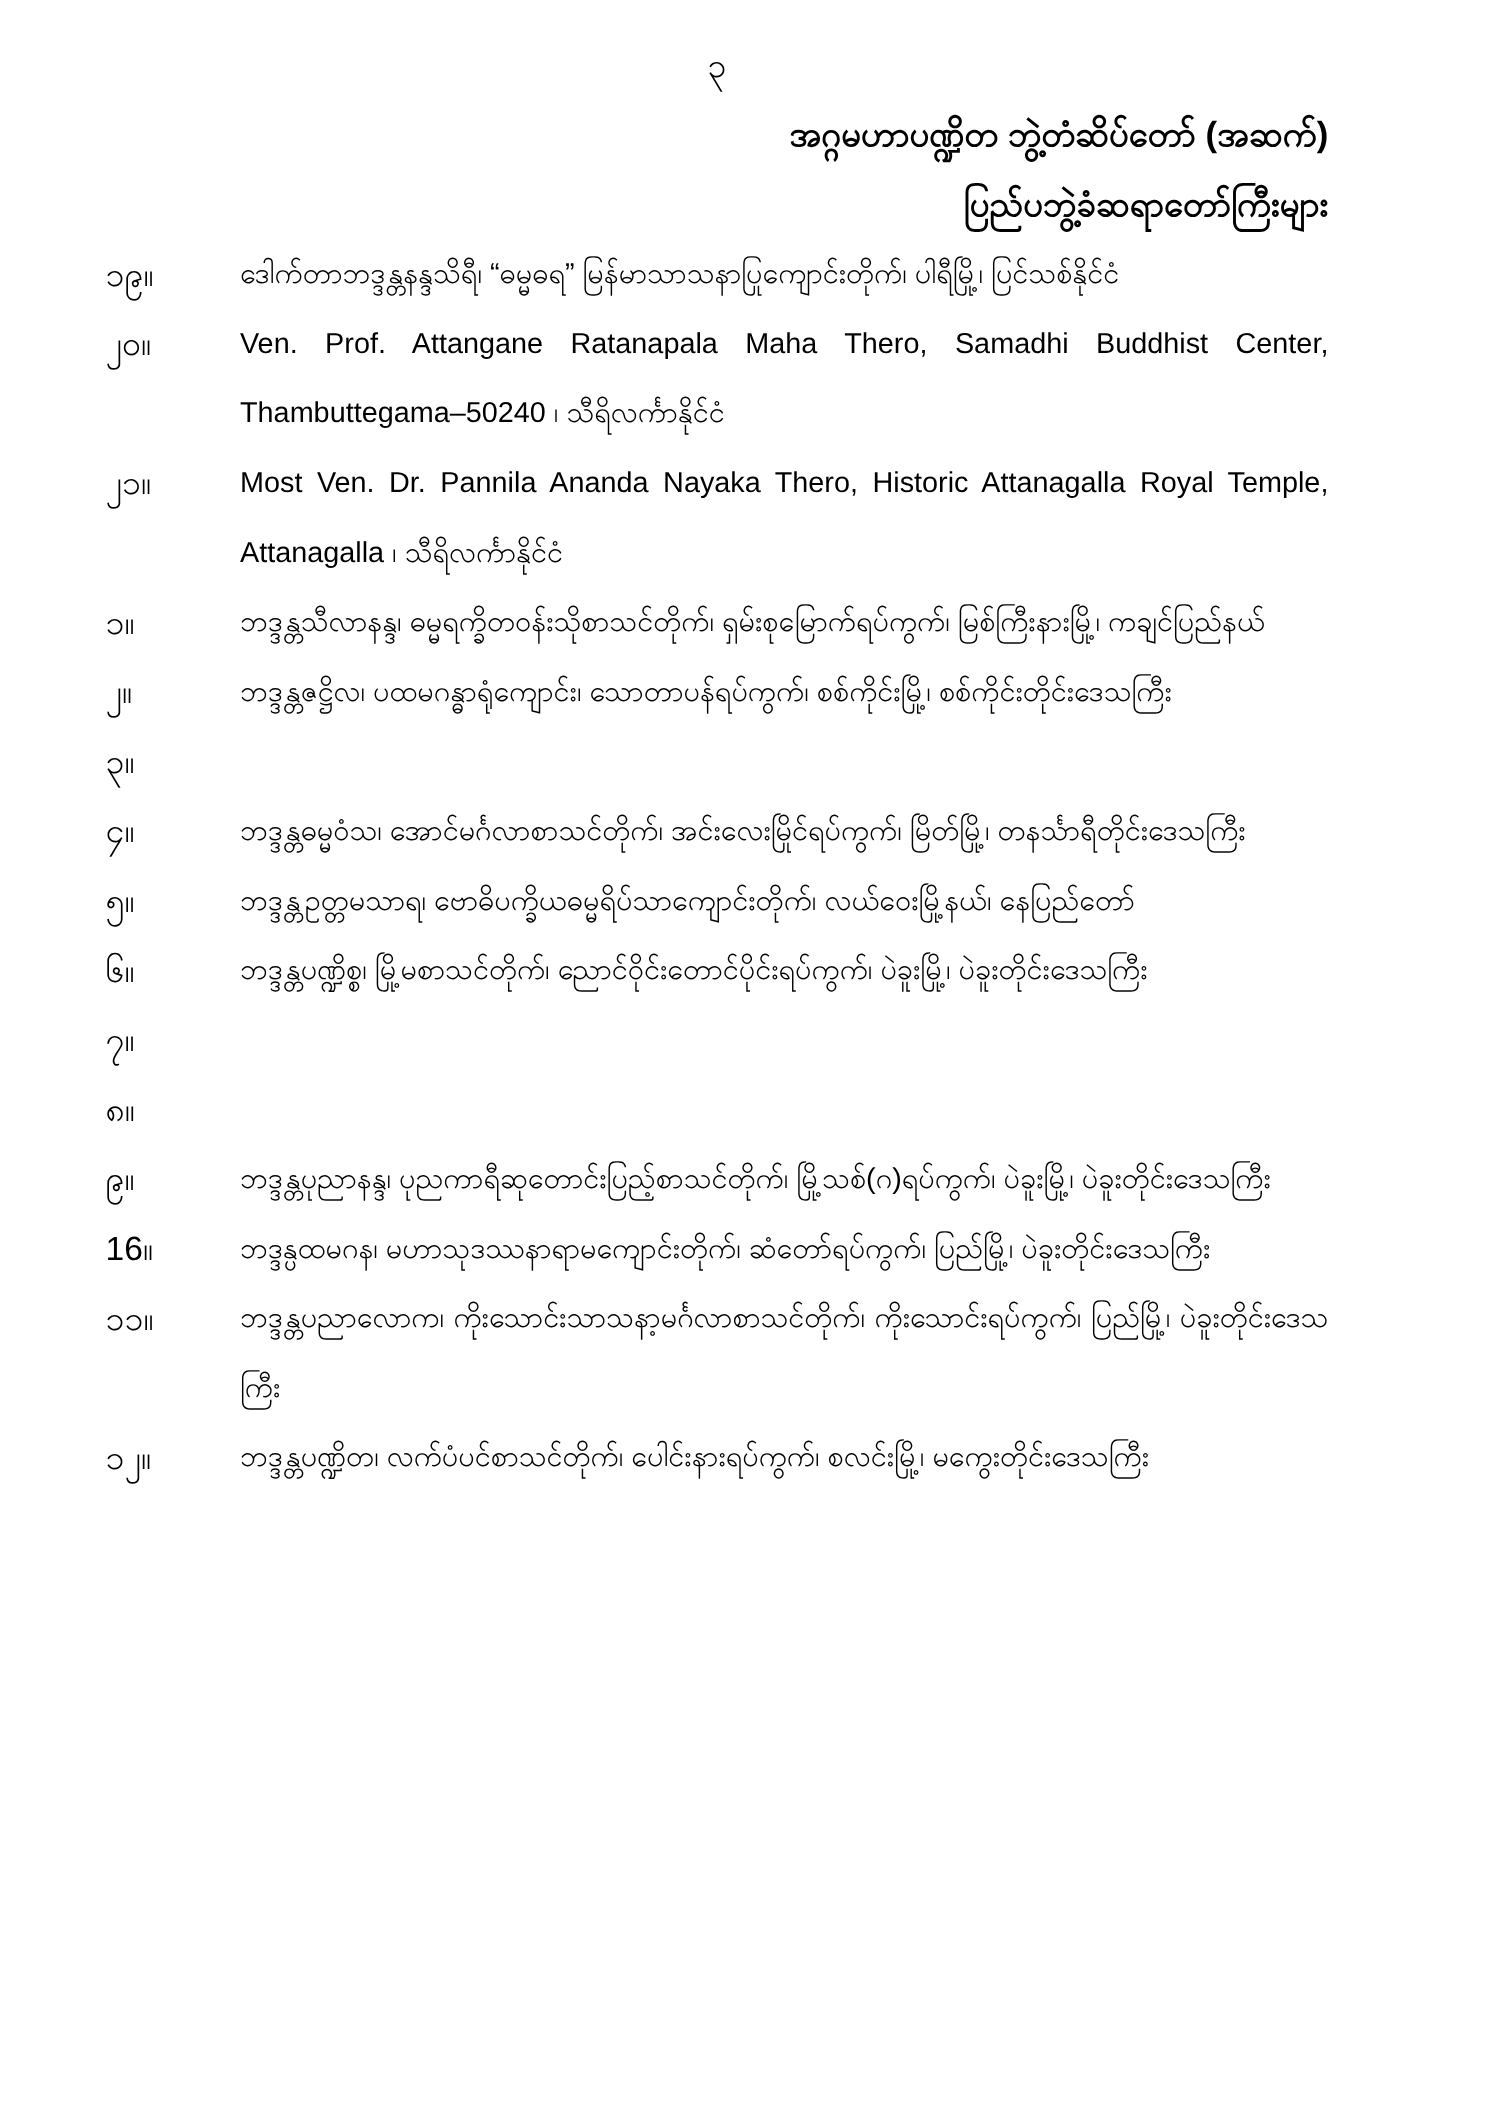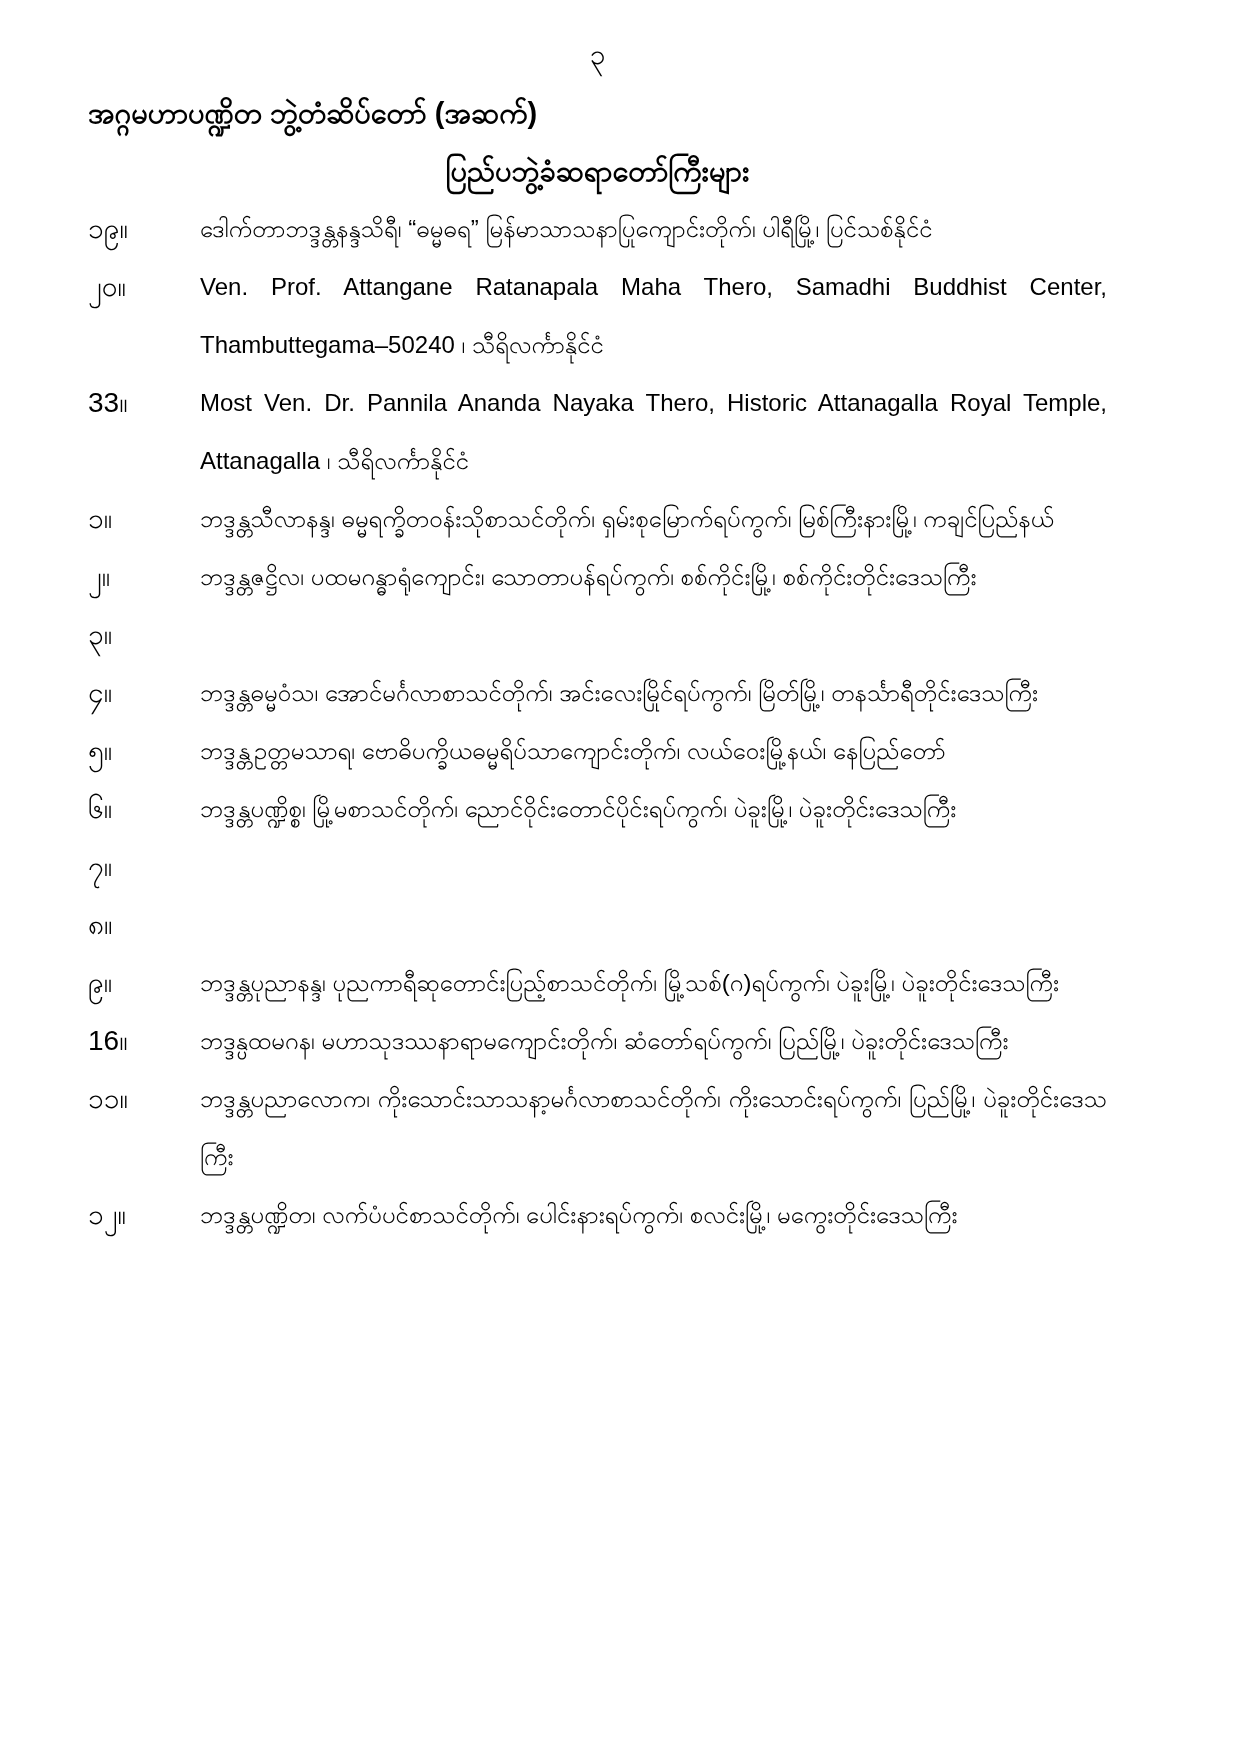--- a/index.html
+++ b/index.html
@@ -21,32 +21,32 @@
     padding: 26px 134px 0 88px;
     overflow: hidden;
   }
   .page-number {
     text-align: center;
     font-size: 28px;
     line-height: 58px;
   }
   .doc-title {
     margin: 0;
-    text-align: left;
+    text-align: right;
     font-size: 29px;
     font-weight: bold;
     line-height: 58px;
   }
   .section-heading {
     margin: 0;
     font-size: 29px;
     font-weight: bold;
     line-height: 58px;
   }
-  .section-heading.left   { text-align: center; }
+  .section-heading.left   { text-align: right; }
   .section-heading.center { text-align: center; }
   .item {
     display: flex;
     align-items: flex-start;
   }
   .item .num {
     flex: none;
     width: 112px;
     font-size: 28px;
     line-height: 58px;
@@ -73,21 +73,21 @@
 
   <div class="item">
     <span class="num">၁၉။</span>
     <span class="txt">ဒေါက်တာဘဒ္ဒန္တနန္ဒသိရီ၊ “ဓမ္မဓရ” မြန်မာသာသနာပြုကျောင်းတိုက်၊ ပါရီမြို့၊ ပြင်သစ်နိုင်ငံ</span>
   </div>
   <div class="item">
     <span class="num">၂၀။</span>
     <span class="txt">Ven. Prof. Attangane Ratanapala Maha Thero, Samadhi Buddhist Center, Thambuttegama–50240 ၊ သီရိလင်္ကာနိုင်ငံ</span>
   </div>
   <div class="item">
-    <span class="num">33။</span>
+    <span class="num">၂၁။</span>
     <span class="txt">Most Ven. Dr. Pannila Ananda Nayaka Thero, Historic Attanagalla Royal Temple, Attanagalla ၊ သီရိလင်္ကာနိုင်ငံ</span>
   </div>
 
 
   <div class="item">
     <span class="num">၁။</span>
     <span class="txt">ဘဒ္ဒန္တသီလာနန္ဒ၊ ဓမ္မရက္ခိတဝန်းသိုစာသင်တိုက်၊ ရှမ်းစုမြောက်ရပ်ကွက်၊ မြစ်ကြီးနားမြို့၊ ကချင်ပြည်နယ်</span>
   </div>
   <div class="item">
     <span class="num">၂။</span>

